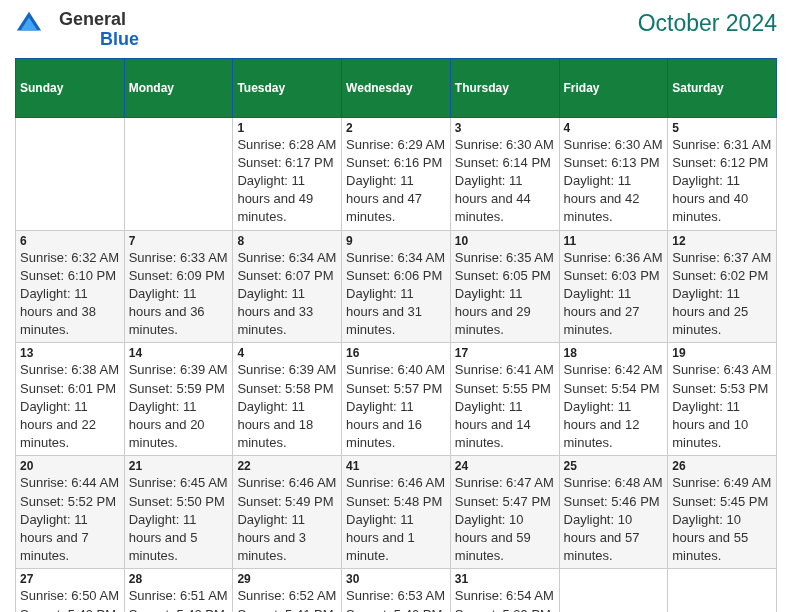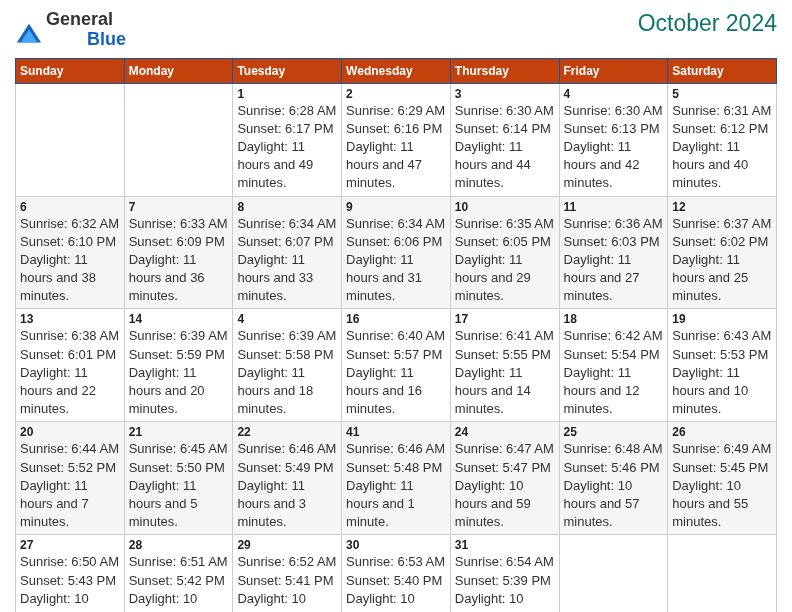--- a/index.html
+++ b/index.html
@@ -18,22 +18,22 @@
       flex-direction: column;
     }
     .header {
       display: flex;
       justify-content: space-between;
       align-items: flex-start;
       margin-bottom: 8px;
     }
     .logo {
       display: flex;
-      align-items: flex-end;
-      gap: 3px;
+      align-items: flex-start;
+      gap: 16px;
     }
     .logo-text {
       font-size: 18px;
       font-weight: bold;
       line-height: 1.1;
     }
     .logo-text .general { color: #333; }
     .logo-text .blue { color: #1565c0; margin-left: 41px; }
     .logo-icon {
       width: 28px;
@@ -52,25 +52,25 @@
       color: #444;
     }
     .calendar {
       flex: 1;
       border: 1px solid #ccc;
       border-collapse: collapse;
       width: 100%;
       table-layout: fixed;
     }
     .calendar th {
-      background: #c2410c;
+      background: #15803d;
       color: #fff;
       font-size: 12px;
       font-weight: bold;
-      padding: 5px 4px;
+      padding: 22px 4px;
       text-align: left;
       border: 1px solid #1255a0;
     }
     .calendar td {
       border: 1px solid #ccc;
       vertical-align: top;
       padding: 3px 4px;
       font-size: 9.5px;
       color: #333;
       background: #fff;

